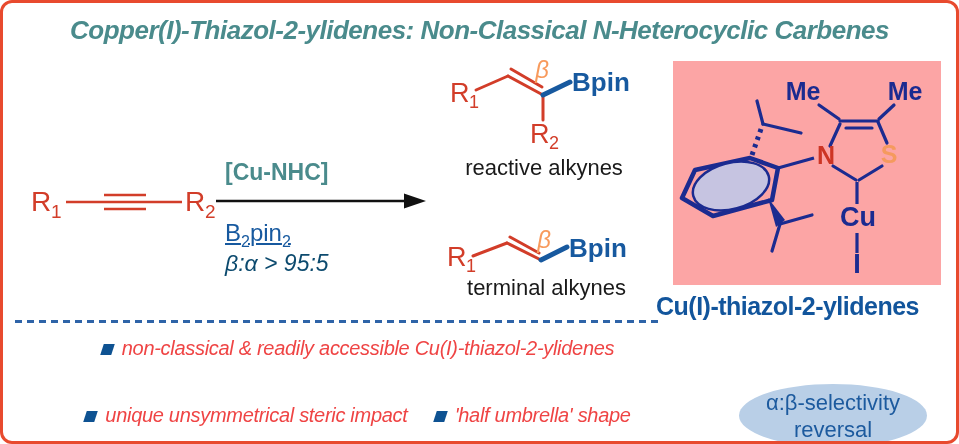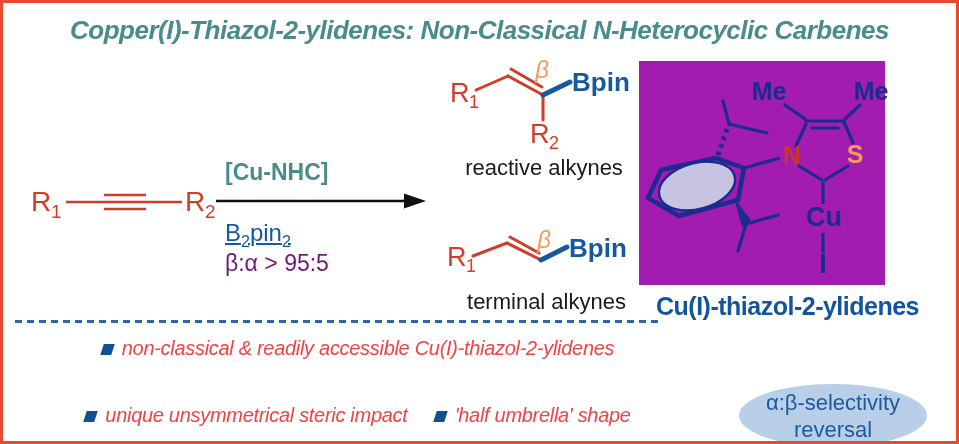--- a/index.html
+++ b/index.html
@@ -1,35 +1,35 @@
 <!DOCTYPE html>
 <html><head>
 <meta charset="utf-8">
 <style>
   html,body{margin:0;padding:0;background:#fff;}
   #canvas{
     position:relative; width:959px; height:444px; box-sizing:border-box;
-    background:#ffffff; border:3px solid #e84a2e; border-radius:0;
+    background:#ffffff; border:3px solid #e84a2e; border-radius:12px;
     font-family:"Liberation Sans", sans-serif; overflow:hidden;
   }
   .abs{position:absolute;}
   .title{
     top:12px; left:0; width:100%; text-align:center;
     font-size:26px; font-weight:bold; font-style:italic; color:#4a8b8c;
     letter-spacing:-0.5px;
   }
   .cond{left:222px; width:190px; text-align:left;}
   .cond-cat{top:156px; font-size:23px; font-weight:bold; color:#4a8b8c;}
   .cond-reagent{top:216px; font-size:24px; color:#17599f;text-decoration:underline;}
   .cond-reagent sub{font-size:16px;}
-  .cond-sel{top:247px; font-size:23px; color:#701a75;}
+  .cond-sel{top:247px; font-size:23px; color:#0c4a6e;font-style:italic;}
   .prod-label{ text-align:center; font-size:22px; color:#1a1a1a;}
   .lbl-internal{left:426px; top:152px; width:230px;}
-  .lbl-terminal{left:426px; top:286px; width:235px;}
-  .cat-box{left:636px; top:58px; width:246px; height:224px; background:#a21caf;}
+  .lbl-terminal{left:426px; top:272px; width:235px;}
+  .cat-box{left:670px; top:58px; width:268px; height:224px; background:#fca5a5;}
   .caption{
     left:653px; top:289px; width:298px; 
     font-size:25px; font-weight:bold; color:#12559c; letter-spacing:-0.5px;
   }
   .dashes{
     left:12px; top:317px; width:646px; height:3.2px;
     background:repeating-linear-gradient(90deg,#2e64a8 0 7px,transparent 7px 12px);
   }
   .bullets{left:4px; top:330px; width:702px;}
   .bullet-line{

